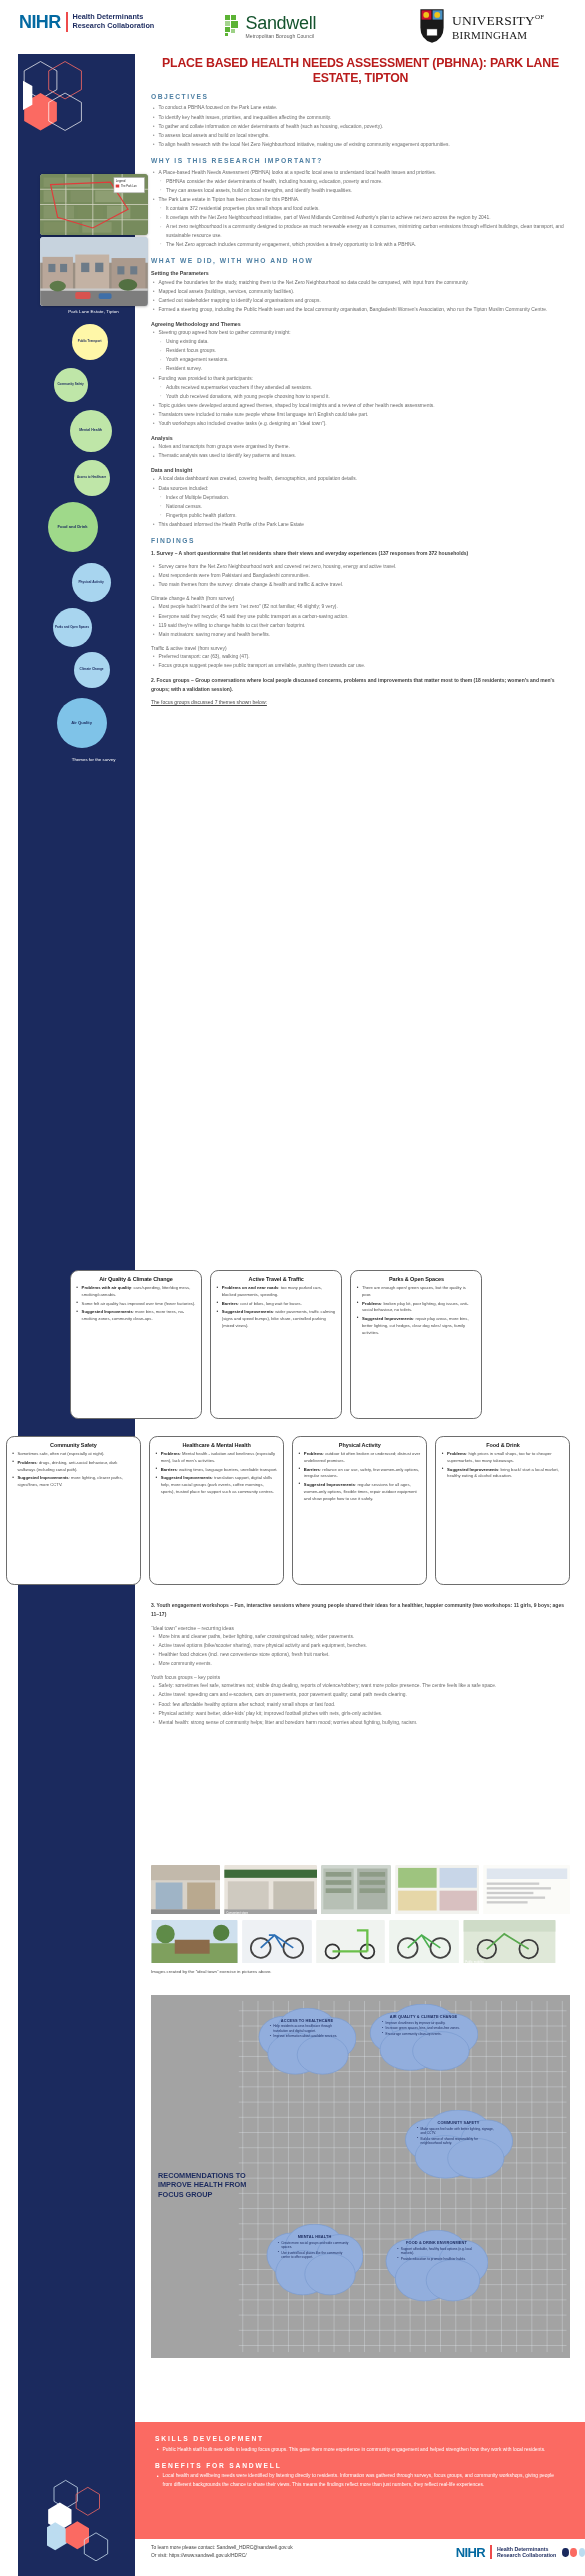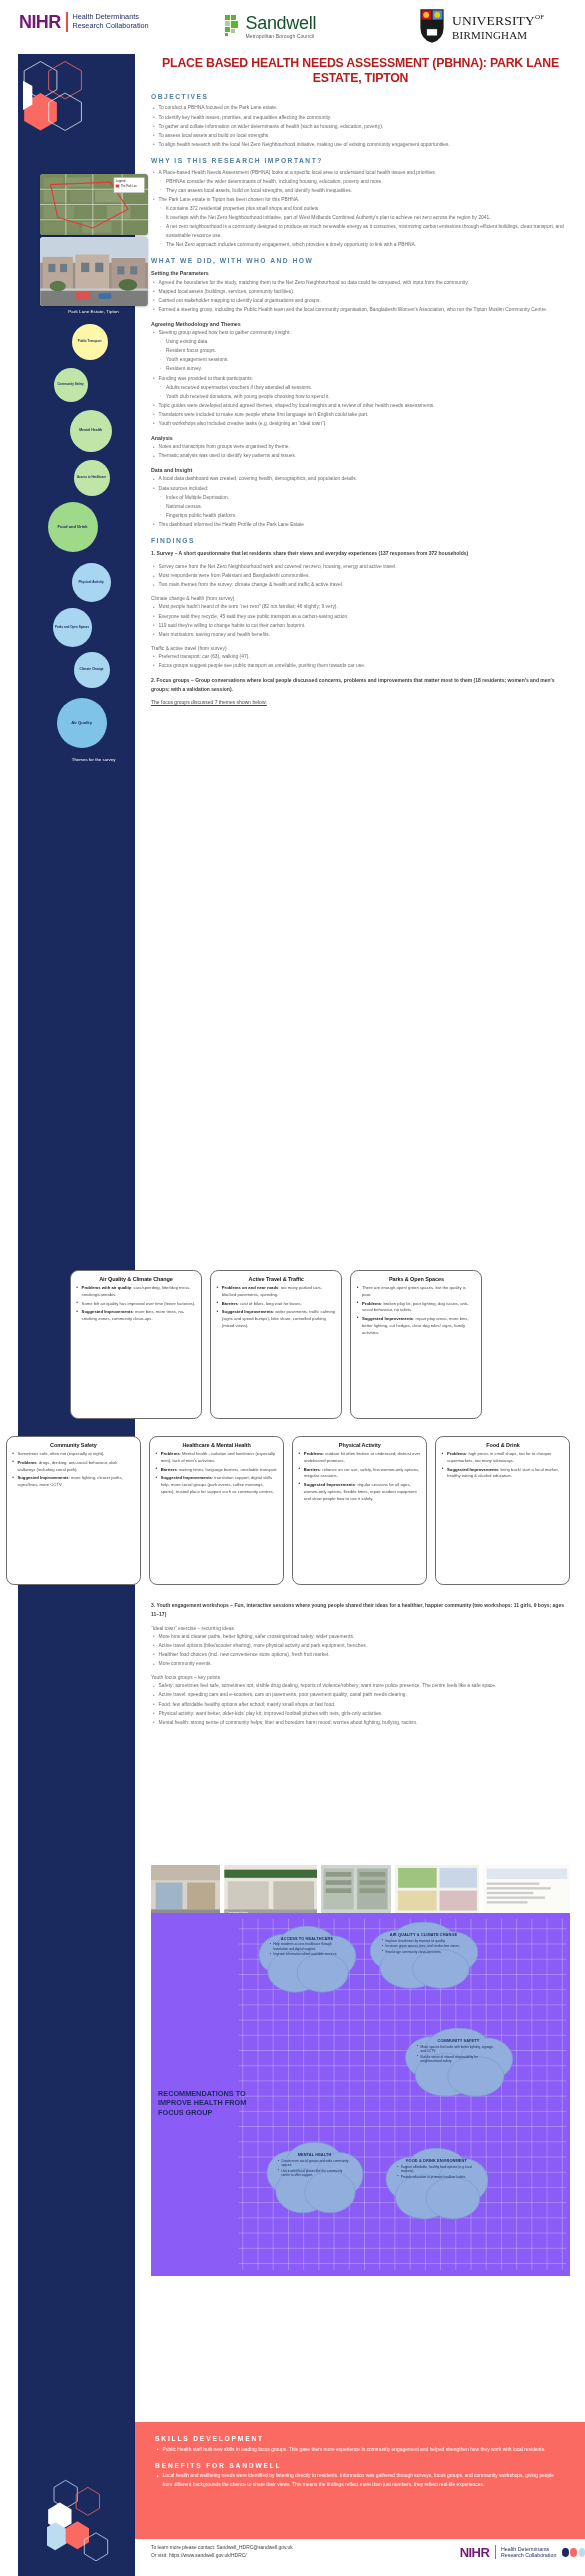--- a/index.html
+++ b/index.html
@@ -9,24 +9,24 @@
     background: #ffffff;
     width: 585px;
     height: 2576px;
     position: relative;
     overflow: hidden;
     color: #58595b;
   }
   
   .logobar { position: absolute; top: 0; left: 0; width: 585px; height: 54px; background: #fff; }
   .logo-nihr { position: absolute; left: 19px; top: 11.7px; display: flex; align-items: center; }
-  .logo-nihr .mark { font-size: 18px; font-weight: 800; color: #701a75; letter-spacing: -0.6px;
+  .logo-nihr .mark { font-size: 18px; font-weight: 800; color: #0369a1; letter-spacing: -0.6px;
                      font-family: "Liberation Sans", sans-serif; }
   .logo-nihr .rule { width: 1.8px; height: 20px; background: #ee4b4b; margin: 0 4.7px 0 5.3px; }
-  .logo-nihr .txt { font-size: 7.3px; line-height: 8.8px; color: #1b2a5e; font-weight: 400; }
+  .logo-nihr .txt { font-size: 7.3px; line-height: 8.8px; color: #1b2a5e; font-weight: 700; }
   .logo-sandwell { position: absolute; left: 225px; top: 14px; display: flex; align-items: flex-start; }
   .sw-grid { width: 17.6px; height: 21px; position: relative; margin-right: 2.9px; margin-top: 1.2px; }
   .sw-grid i { position: absolute; display:block; background: #5cb335; }
   .sw-txt { }
   .sw-txt .nm { font-size: 18px; line-height: 18px; color: #14532d; font-weight: 400; letter-spacing: -0.3px;
                 font-family: "Liberation Sans", sans-serif;}
   .sw-txt .sub { font-size: 5px; color: #5a5a5a; margin-top: 1.2px; letter-spacing: 0.1px; }
   .logo-uob { position: absolute; left: 419px; top: 8.2px; display: flex; align-items: center; }
   .crest { width: 26px; height: 36px; margin-right: 7px; position: relative; }
   .uob-txt { font-family: "Liberation Serif", serif; color: #1a1a1a; }
@@ -88,22 +88,22 @@
   .youth { position: absolute; left: 151px; top: 1601px; width: 419px; }
 
   
   .imgs { position: absolute; left: 151px; top: 1865px; width: 419px; }
   .imgrow { display: flex; gap: 4.1px; margin-bottom: 4.1px; }
   .ph { border-radius: 1.2px; overflow: hidden; position: relative; }
   .ph-label { position: absolute; bottom: 1.2px; left: 1.8px; font-size: 2.9px; color: #fff; }
   .imgs-caption { font-size: 4.4px; color: #4a4a4a; margin-top: 2.9px; }
 
   
-  .recs { position: absolute; left: 151px; top: 1913px; width: 419px; height: 363px;
-          background: #8b5cf6; }
+  .recs { position: absolute; left: 151px; top: 1995px; width: 419px; height: 363px;
+          background: #a3a3a3; }
   .recs-title { position: absolute; left: 7px; top: 176px; width: 102px; color: #1b2a5e;
                 font-weight: 800; font-size: 7.3px; line-height: 9.4px; }
   .cloud { position: absolute; }
   .cloud .cl-head { font-weight: 700; font-size: 3.9px; color: #1b2a5e; text-align: center;
                     text-transform: uppercase; letter-spacing: 0.1px; }
   .cloud ul li { font-size: 3.2px; line-height: 4.3px; color: #1b2a5e; padding-left: 3.5px; margin-bottom: 1.2px; }
   .cloud ul li::before { content: "•"; left: 0; top: -0.6px; font-size: 3.5px; color: #1b2a5e; }
 
   
   .coral { position: absolute; left: 135px; top: 2422px; width: 451px; height: 117px; background: #fb6a62; }

